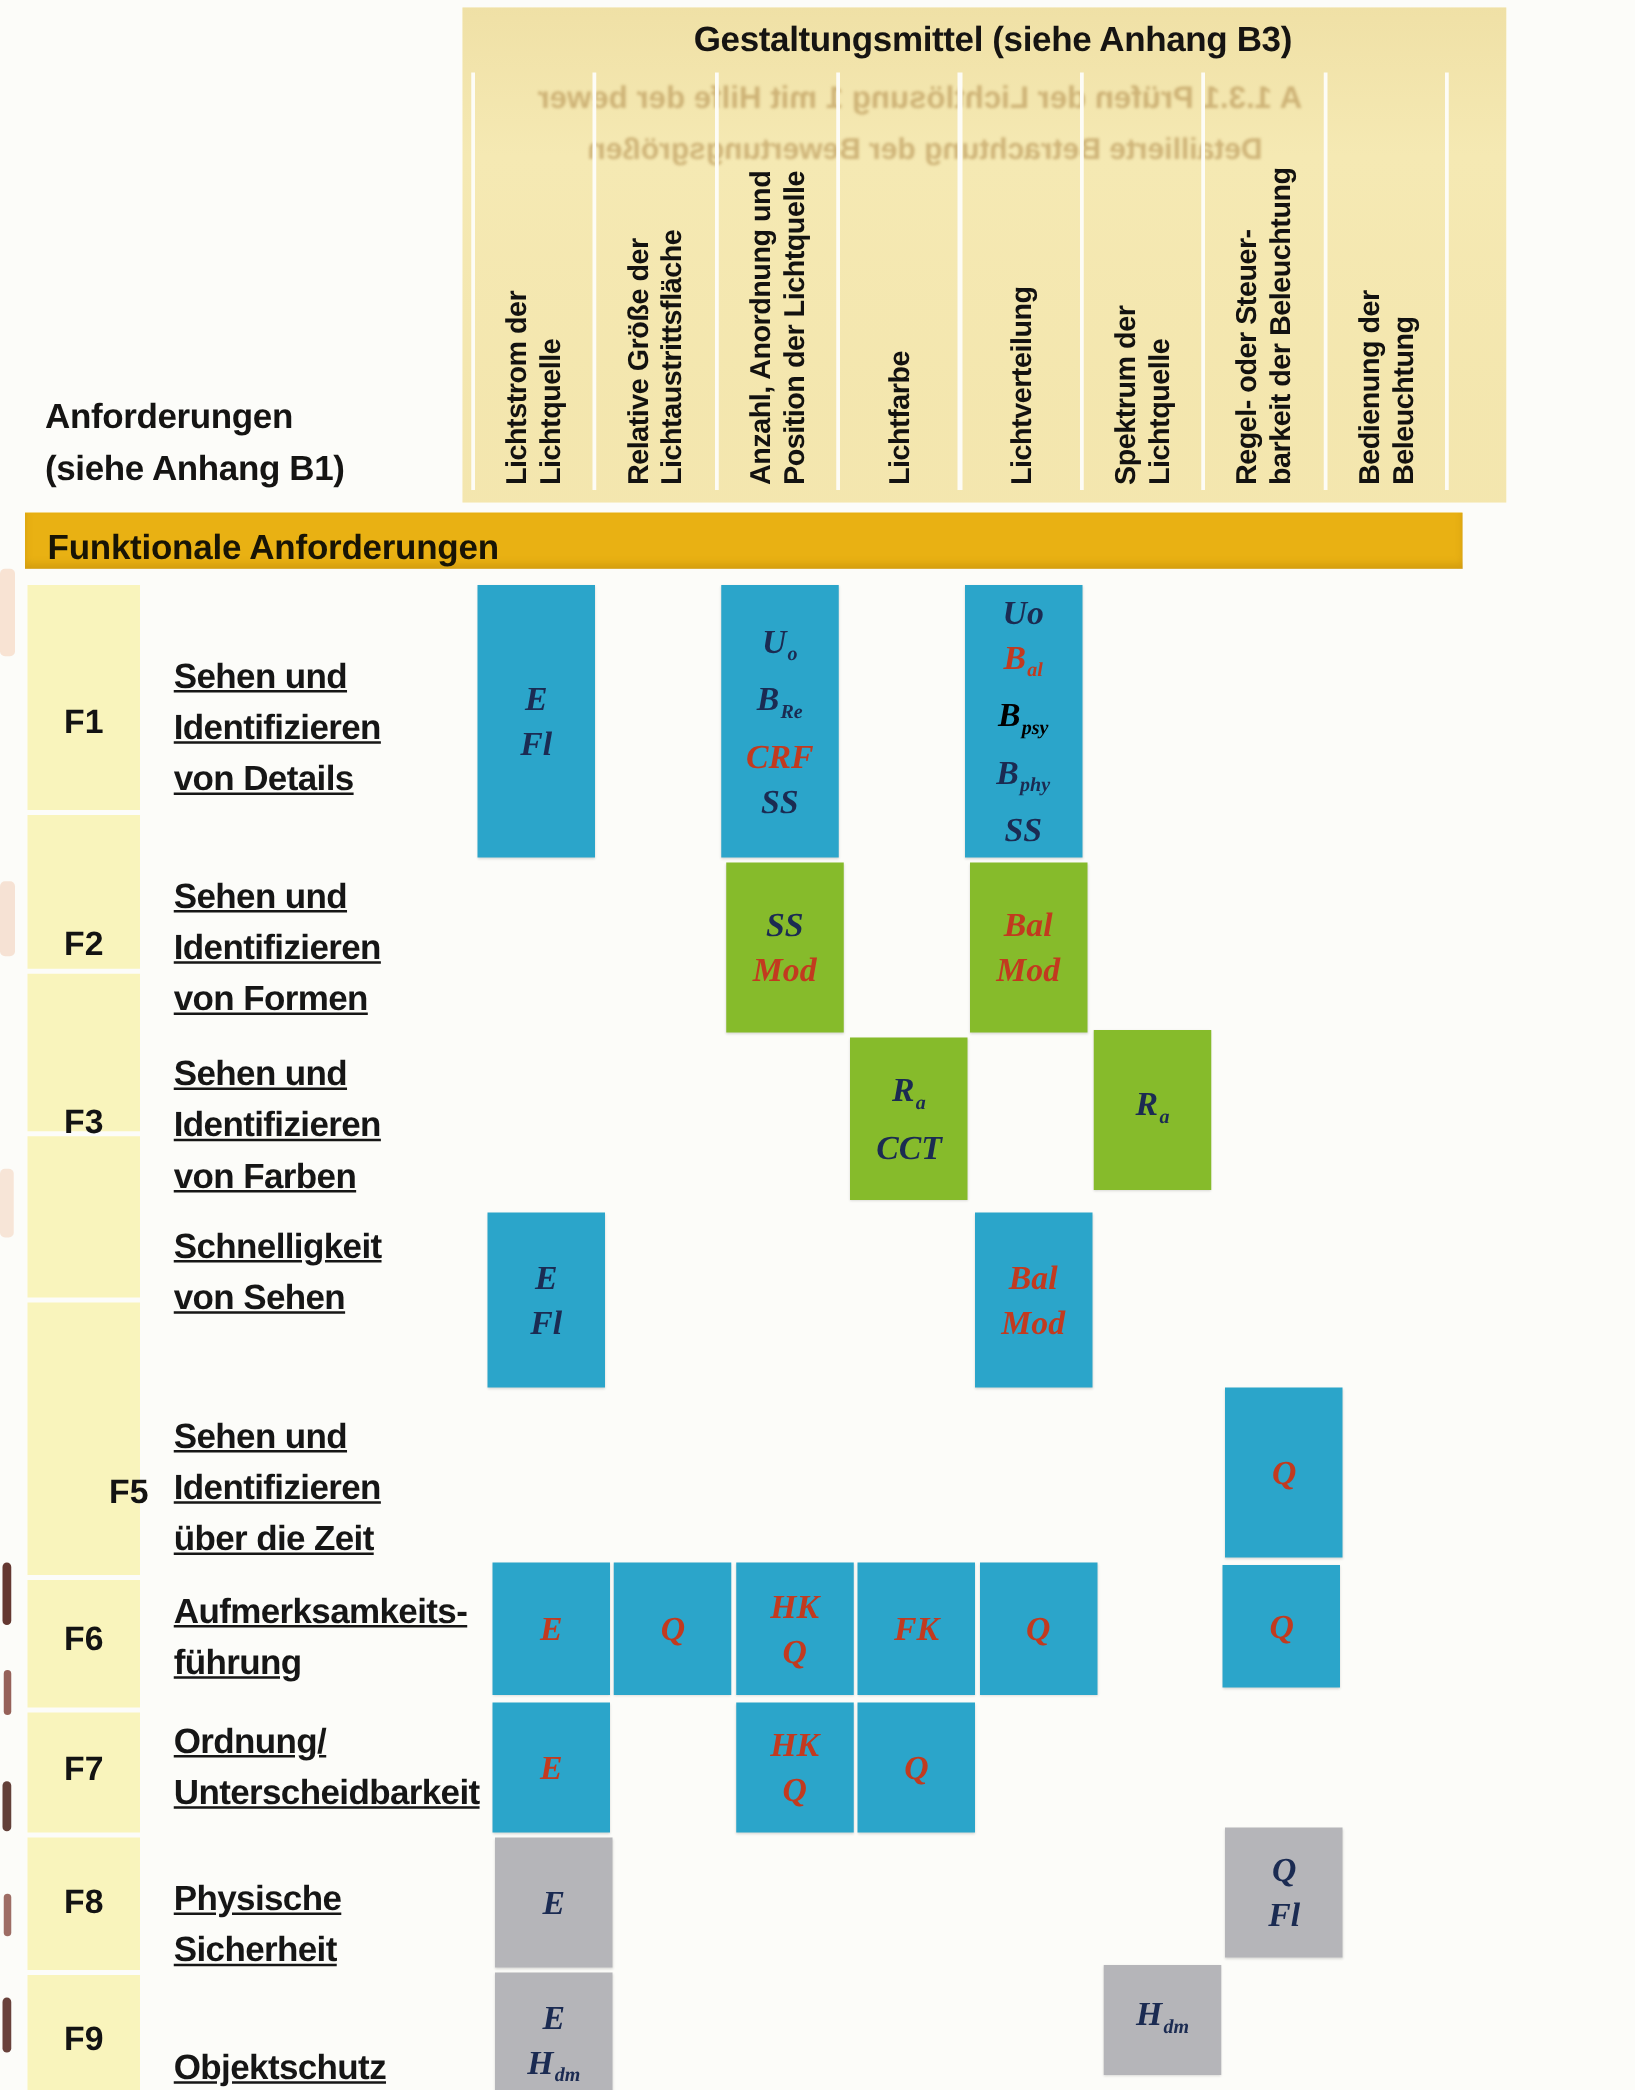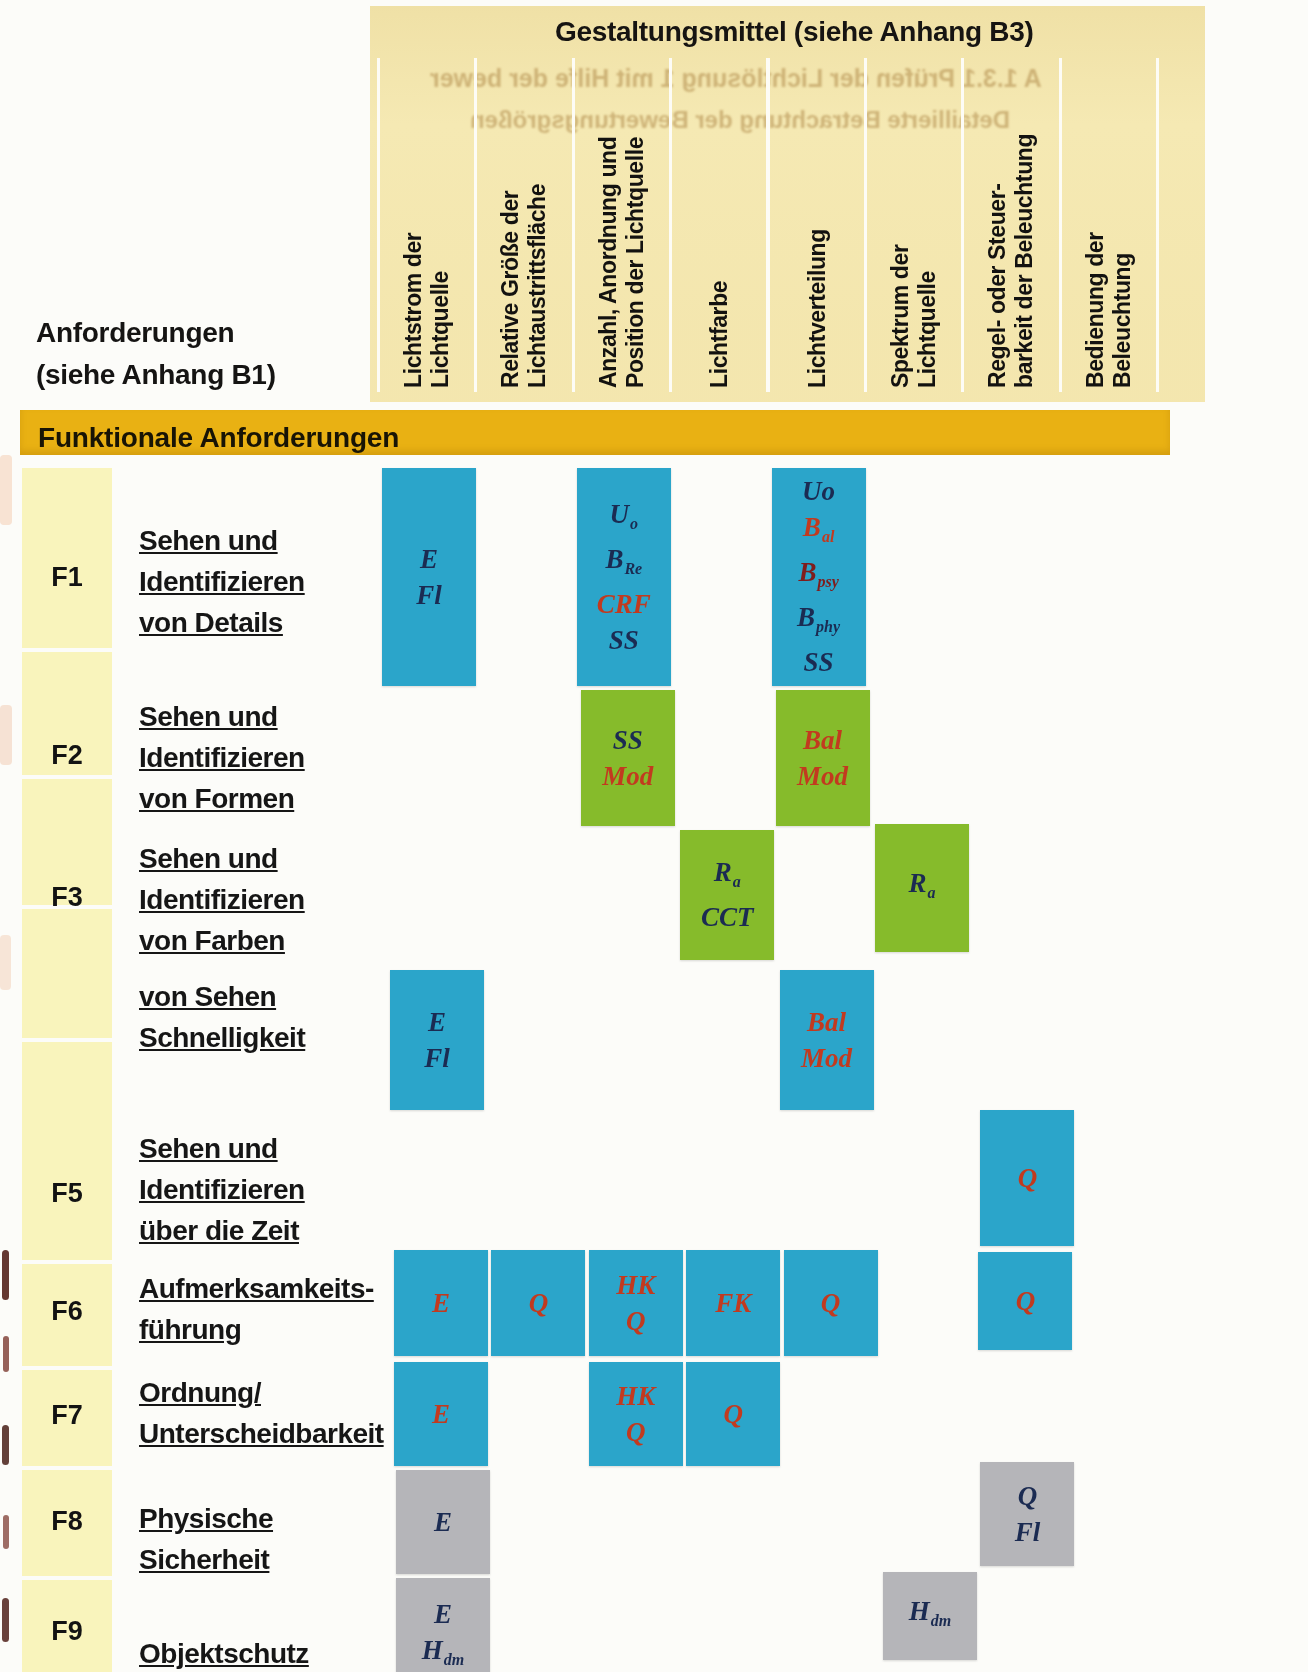--- a/index.html
+++ b/index.html
@@ -115,21 +115,21 @@
       </div>
       <div class="abs cell" style="left: 576.8px; top: 468px; height: 218px; background: rgb(43, 165, 202);">
         <div class="sym" style="color: rgb(27, 43, 82);">U<sub>o</sub></div>
         <div class="sym" style="color: rgb(27, 43, 82);">B<sub>Re</sub></div>
         <div class="sym" style="color: rgb(194, 58, 31);">CRF</div>
         <div class="sym" style="color: rgb(27, 43, 82);">SS</div>
       </div>
       <div class="abs cell" style="left: 771.6px; top: 468px; height: 218px; background: rgb(43, 165, 202);">
         <div class="sym" style="color: rgb(27, 43, 82);">Uo</div>
         <div class="sym" style="color: rgb(194, 58, 31);">B<sub>al</sub></div>
-        <div class="sym" style="color: #7f1d1d; text-align: right;">B<sub>psy</sub></div>
+        <div class="sym" style="color: #000000; text-align: right;">B<sub>psy</sub></div>
         <div class="sym" style="color: rgb(27, 43, 82);">B<sub>phy</sub></div>
         <div class="sym" style="color: rgb(27, 43, 82);">SS</div>
       </div>
       <div class="abs strip-seg" style="top: 652px; height: 123px;"></div>
       <div class="abs f-label" style="top: 740px;">F2</div>
       <div class="abs row-label" style="top: 696px;">
         <div>Sehen und</div>
         <div>Identifizieren</div>
         <div>von Formen</div>
       </div>
@@ -151,33 +151,33 @@
       <div class="abs cell" style="left: 680.2px; top: 830px; height: 130px; background: rgb(134, 187, 43);">
         <div class="sym" style="color: rgb(27, 43, 82);">R<sub>a</sub></div>
         <div class="sym" style="color: rgb(27, 43, 82);">CCT</div>
       </div>
       <div class="abs cell" style="left: 875px; top: 824px; height: 128px; background: rgb(134, 187, 43);">
         <div class="sym" style="color: rgb(27, 43, 82);">R<sub>a</sub></div>
       </div>
       <div class="abs strip-seg" style="top: 909px; height: 129px;"></div>
       <div class="abs f-label" style="top: 1048px;">F4</div>
       <div class="abs row-label" style="top: 976px;">
+        <div>Schnelligkeit</div>
         <div>von Sehen</div>
-        <div>Schnelligkeit</div>
       </div>
       <div class="abs cell" style="left: 390px; top: 970px; height: 140px; background: rgb(43, 165, 202);">
         <div class="sym" style="color: rgb(27, 43, 82);">E</div>
         <div class="sym" style="color: rgb(27, 43, 82);">Fl</div>
       </div>
       <div class="abs cell" style="left: 779.6px; top: 970px; height: 140px; background: rgb(43, 165, 202);">
         <div class="sym" style="color: rgb(194, 58, 31);">Bal</div>
         <div class="sym" style="color: rgb(194, 58, 31);">Mod</div>
       </div>
       <div class="abs strip-seg" style="top: 1042px; height: 218px;"></div>
-      <div class="abs f-label" style="top: 1178px;">F5</div>
+      <div class="abs f-label" style="top: 1178px; margin-left: 36px;">F5</div>
       <div class="abs row-label" style="top: 1128px;">
         <div>Sehen und</div>
         <div>Identifizieren</div>
         <div>über die Zeit</div>
       </div>
       <div class="abs cell" style="left: 980.4px; top: 1110px; height: 136px; background: rgb(43, 165, 202);">
         <div class="sym" style="color: rgb(194, 58, 31);">Q</div>
       </div>
       <div class="abs strip-seg" style="top: 1264px; height: 102px;"></div>
       <div class="abs f-label" style="top: 1296px;">F6</div>

